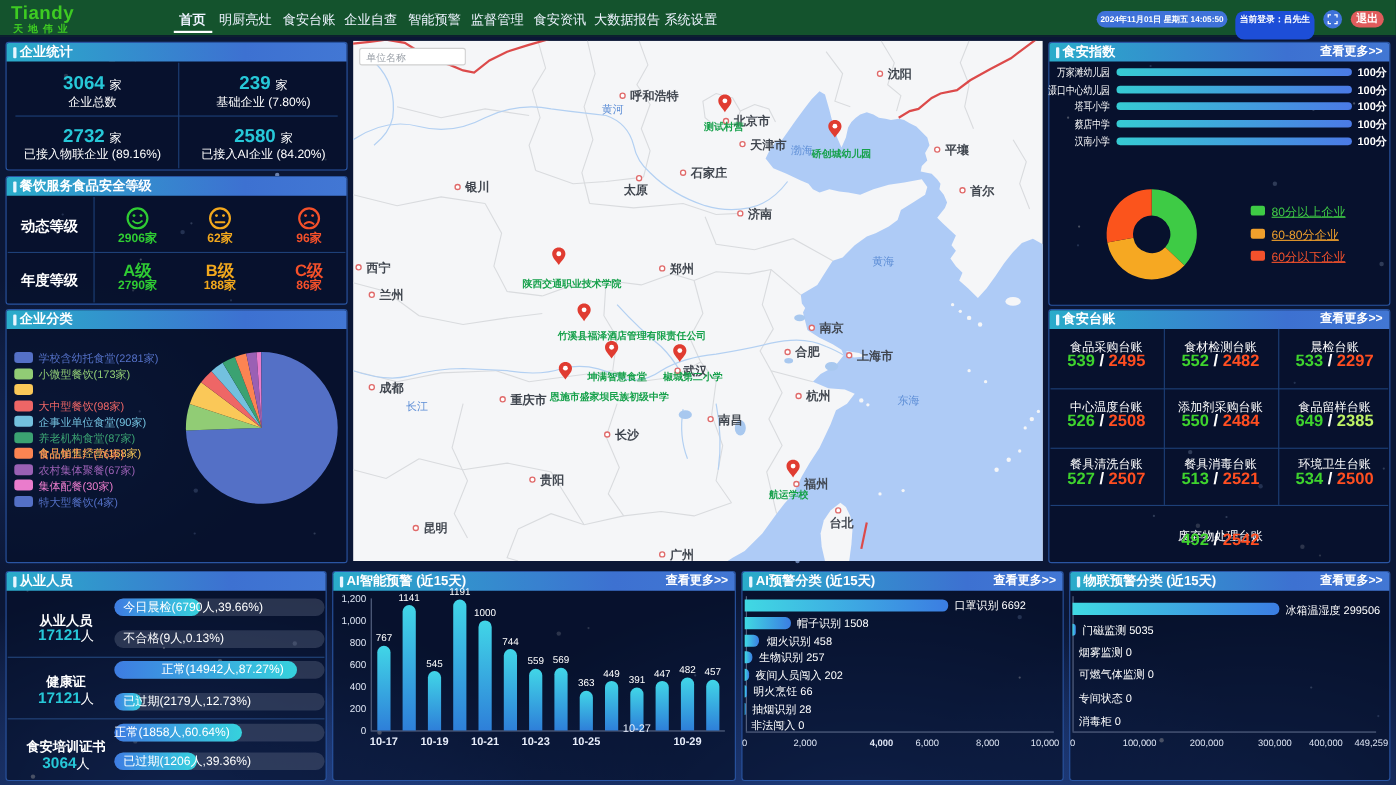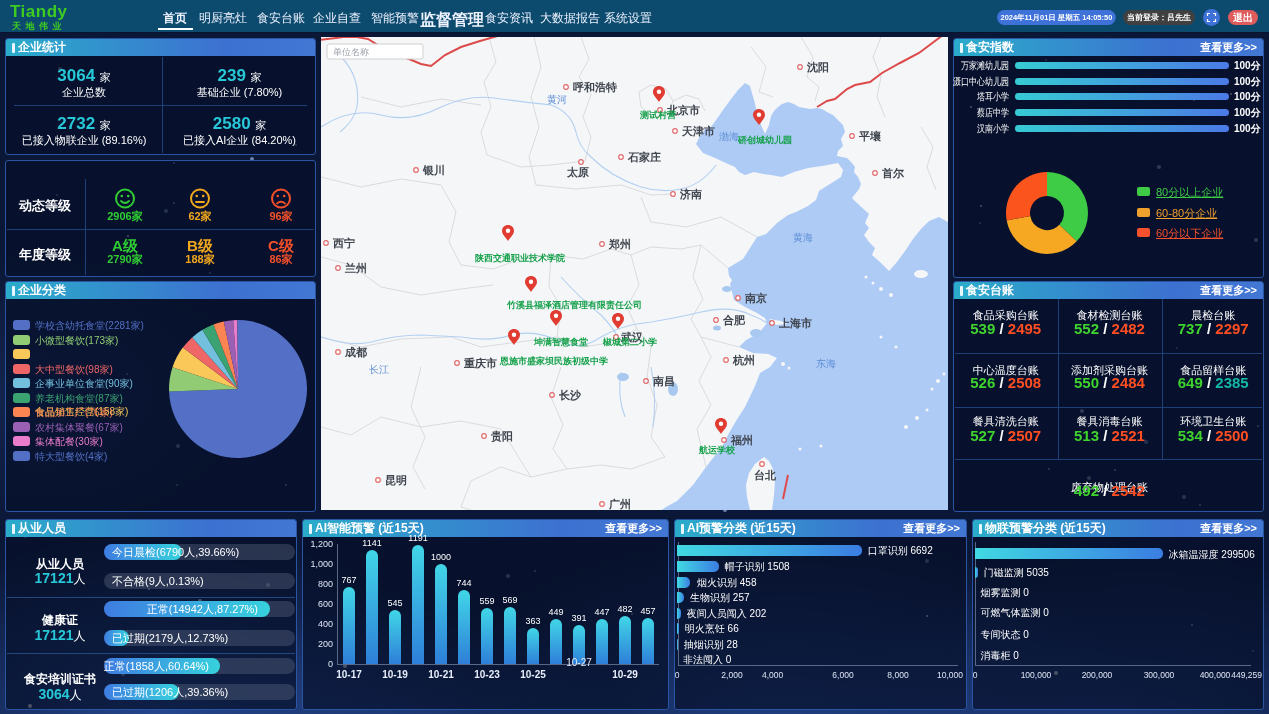--- a/index.html
+++ b/index.html
@@ -19,38 +19,38 @@
 .num{color:#27c8d8;font-weight:bold;}
 .w{color:#fff;}
 .ctr{text-align:center;}
 .bar-track{position:absolute;background:rgba(98,108,134,.38);border-radius:8px;}
 .bar-fill{position:absolute;left:0;top:0;bottom:0;background:linear-gradient(90deg,#3e7ce2,#36d2dd);border-radius:8px;}
 .btxt{position:absolute;color:#fff;font-size:11px;line-height:16px;white-space:nowrap;}
 </style></head>
 <body>
 <div style="position:absolute;top:0;left:0;width:2px;height:2px;border-radius:50%;box-shadow:663px 194px 0 0px rgba(170,200,255,.6),148px 588px 0 0px rgba(255,255,255,.9),1193px 99px 0 0px rgba(200,220,255,.7),176px 484px 0 0px rgba(170,200,255,.6),492px 132px 0 0px rgba(170,200,255,.6),1158px 166px 0 1px rgba(200,220,255,.7),126px 630px 0 0px rgba(170,200,255,.6),452px 87px 0 0px rgba(200,220,255,.7),858px 187px 0 1px rgba(255,255,255,.9),631px 613px 0 0px rgba(200,220,255,.7),1191px 624px 0 0px rgba(200,220,255,.7),199px 600px 0 1px rgba(255,255,255,.9),122px 673px 0 1px rgba(200,220,255,.7),1088px 477px 0 1px rgba(255,255,255,.5),1199px 504px 0 0px rgba(255,255,255,.5),508px 224px 0 0px rgba(200,220,255,.7),1176px 347px 0 0px rgba(170,200,255,.6),919px 334px 0 0px rgba(255,255,255,.9),1048px 468px 0 0px rgba(200,220,255,.7),311px 540px 0 0px rgba(170,200,255,.6),158px 611px 0 0px rgba(255,255,255,.5),717px 648px 0 1px rgba(170,200,255,.6),934px 110px 0 0px rgba(255,255,255,.9),970px 106px 0 0px rgba(255,255,255,.9),1183px 496px 0 1px rgba(255,255,255,.5),710px 63px 0 0px rgba(170,200,255,.6),344px 665px 0 1px rgba(255,255,255,.9),120px 263px 0 0px rgba(255,255,255,.5),507px 447px 0 1px rgba(170,200,255,.6),165px 210px 0 1px rgba(170,200,255,.6),1125px 324px 0 1px rgba(200,220,255,.7),1126px 325px 0 0px rgba(170,200,255,.6),779px 276px 0 0px rgba(200,220,255,.7),360px 194px 0 0px rgba(200,220,255,.7),24px 536px 0 0px rgba(200,220,255,.7),577px 44px 0 1px rgba(200,220,255,.7),1094px 418px 0 0px rgba(255,255,255,.5),1055px 672px 0 1px rgba(255,255,255,.9),1145px 441px 0 1px rgba(170,200,255,.6),807px 146px 0 1px rgba(170,200,255,.6),127px 235px 0 0px rgba(255,255,255,.9),902px 206px 0 0px rgba(255,255,255,.9),1230px 93px 0 0px rgba(255,255,255,.9),1160px 194px 0 0px rgba(255,255,255,.9),1256px 66px 0 0px rgba(255,255,255,.9),1257px 425px 0 0px rgba(200,220,255,.7),711px 656px 0 1px rgba(255,255,255,.5),251px 158px 0 1px rgba(170,200,255,.6),983px 535px 0 0px rgba(255,255,255,.5),295px 144px 0 0px rgba(255,255,255,.5),980px 205px 0 0px rgba(255,255,255,.9),1081px 410px 0 1px rgba(200,220,255,.7),55px 580px 0 0px rgba(255,255,255,.5),534px 570px 0 0px rgba(255,255,255,.5),728px 268px 0 0px rgba(255,255,255,.5),1255px 239px 0 1px rgba(200,220,255,.7),464px 244px 0 0px rgba(170,200,255,.6),59px 68px 0 1px rgba(255,255,255,.5),530px 238px 0 1px rgba(255,255,255,.5),715px 413px 0 0px rgba(255,255,255,.9),209px 272px 0 0px rgba(170,200,255,.6),691px 249px 0 1px rgba(170,200,255,.6),1249px 41px 0 0px rgba(170,200,255,.6),173px 162px 0 0px rgba(170,200,255,.6),979px 222px 0 0px rgba(170,200,255,.6),177px 445px 0 1px rgba(170,200,255,.6),173px 202px 0 0px rgba(200,220,255,.7),56px 194px 0 0px rgba(170,200,255,.6),1252px 650px 0 0px rgba(170,200,255,.6),319px 601px 0 0px rgba(200,220,255,.7),29px 705px 0 1px rgba(255,255,255,.9),285px 484px 0 0px rgba(200,220,255,.7),57px 297px 0 0px rgba(200,220,255,.7),1026px 286px 0 0px rgba(255,255,255,.5),1114px 469px 0 0px rgba(200,220,255,.7),724px 509px 0 1px rgba(170,200,255,.6),267px 584px 0 1px rgba(200,220,255,.7),1045px 59px 0 0px rgba(170,200,255,.6),1246px 44px 0 0px rgba(200,220,255,.7),289px 524px 0 1px rgba(255,255,255,.9),126px 373px 0 0px rgba(170,200,255,.6),1147px 98px 0 0px rgba(200,220,255,.7),567px 83px 0 1px rgba(255,255,255,.9),926px 615px 0 0px rgba(255,255,255,.9),907px 373px 0 0px rgba(200,220,255,.7),926px 560px 0 1px rgba(170,200,255,.6),507px 575px 0 1px rgba(255,255,255,.5),414px 498px 0 1px rgba(200,220,255,.7),249px 441px 0 0px rgba(170,200,255,.6),148px 286px 0 0px rgba(170,200,255,.6)"></div>
 
-<div class="abs" style="left:0;top:0;width:1269px;height:33px;background:#0c4a6e;border-bottom:1px solid #0a1330;">
+<div class="abs" style="left:0;top:0;width:1269px;height:33px;background:#14532d;border-bottom:1px solid #0a1330;">
   <div class="abs" style="left:10px;top:2px;color:#3ecb22;font-weight:bold;font-size:17px;letter-spacing:.5px;">Tiandy</div>
   <div class="abs" style="left:12px;top:20px;color:#3ecb22;font-weight:bold;font-size:9px;letter-spacing:4.5px;text-align:right;">天地伟业</div>
   <div class="abs" style="left:82px;top:10px;color:#fff;font-weight:bold;font-size:12.5px;letter-spacing:.5px;margin-top:32px;">智慧食安</div>
 </div>
 <div class="abs" style="left:175px;top:10px;transform:translateX(-50%);color:#eef3ff;font-size:12px;font-weight:bold;white-space:nowrap;">首页</div>
 <div class="abs" style="left:223px;top:10px;transform:translateX(-50%);color:#eef3ff;font-size:12px;font-weight:normal;white-space:nowrap;">明厨亮灶</div>
 <div class="abs" style="left:281px;top:10px;transform:translateX(-50%);color:#eef3ff;font-size:12px;font-weight:normal;white-space:nowrap;">食安台账</div>
 <div class="abs" style="left:337px;top:10px;transform:translateX(-50%);color:#eef3ff;font-size:12px;font-weight:normal;white-space:nowrap;">企业自查</div>
 <div class="abs" style="left:395px;top:10px;transform:translateX(-50%);color:#eef3ff;font-size:12px;font-weight:normal;white-space:nowrap;">智能预警</div>
-<div class="abs" style="left:452px;top:10px;transform:translateX(-50%);color:#eef3ff;font-size:16px;font-weight:bold;white-space:nowrap;">监督管理</div>
+<div class="abs" style="left:452px;top:10px;transform:translateX(-50%);color:#eef3ff;font-size:12px;font-weight:normal;white-space:nowrap;">监督管理</div>
 <div class="abs" style="left:509px;top:10px;transform:translateX(-50%);color:#eef3ff;font-size:12px;font-weight:normal;white-space:nowrap;">食安资讯</div>
 <div class="abs" style="left:570px;top:10px;transform:translateX(-50%);color:#eef3ff;font-size:12px;font-weight:normal;white-space:nowrap;">大数据报告</div>
 <div class="abs" style="left:628px;top:10px;transform:translateX(-50%);color:#eef3ff;font-size:12px;font-weight:normal;white-space:nowrap;">系统设置</div>
 <div class="abs" style="left:158px;top:28px;width:35px;height:2px;background:#fff;"></div>
 
 <div class="abs" style="left:997px;top:10px;width:135px;height:17px;background:#3f72d9;border-radius:9px;color:#fff;font-size:8.5px;white-space:nowrap;font-weight:bold;text-align:center;line-height:17px;transform:scale(.88);transform-origin:left top;">2024年11月01日 星期五 14:05:50</div>
-<div class="abs" style="left:1123px;top:10px;width:72px;height:15px;background:#404040;border-radius:8px;color:#fff;font-size:8px;white-space:nowrap;font-weight:bold;text-align:center;line-height:15px;">当前登录：吕先生</div>
+<div class="abs" style="left:1123px;top:10px;width:72px;height:26px;background:#1d4ed8;border-radius:8px;color:#fff;font-size:8px;white-space:nowrap;font-weight:bold;text-align:center;line-height:15px;">当前登录：吕先生</div>
 <div class="abs" style="left:1203px;top:9px;width:17px;height:17px;background:#3f72d9;border-radius:50%;">
 <svg width="17" height="17" viewBox="0 0 17 17">
       <g stroke="#fff" stroke-width="1.2" fill="none">
         <path d="M4.5,7 V4.5 H7 M10,4.5 H12.5 V7 M12.5,10 V12.5 H10 M7,12.5 H4.5 V10"></path>
       </g>
     </svg></div>
 <div class="abs" style="left:1228px;top:10px;width:30px;height:15px;background:#e05c5c;border-radius:8px;color:#fff;font-size:10px;font-weight:bold;text-align:center;line-height:15px;">退出</div>
 
 <div class="panel" style="left:5px;top:38px;width:311px;height:117px;">
   <div class="phead">企业统计</div>
@@ -60,20 +60,21 @@
   <div class="abs ctr w" style="left:0;top:46px;width:156px;font-size:11px;">企业总数</div>
   <div class="abs ctr" style="left:156px;top:27px;width:155px;"><span class="num" style="font-size:17px;">239</span> <span class="w" style="font-size:11px;">家</span></div>
   <div class="abs ctr w" style="left:156px;top:46px;width:155px;font-size:11px;">基础企业&nbsp;(7.80%)</div>
   <div class="abs ctr" style="left:0;top:75px;width:156px;"><span class="num" style="font-size:17px;">2732</span> <span class="w" style="font-size:11px;">家</span></div>
   <div class="abs ctr w" style="left:0;top:94px;width:156px;font-size:11px;">已接入物联企业&nbsp;(89.16%)</div>
   <div class="abs ctr" style="left:156px;top:75px;width:155px;"><span class="num" style="font-size:17px;">2580</span> <span class="w" style="font-size:11px;">家</span></div>
   <div class="abs ctr w" style="left:156px;top:94px;width:155px;font-size:11px;">已接入AI企业&nbsp;(84.20%)</div>
 </div>
 
 <div class="panel" style="left:5px;top:160px;width:311px;height:117px;">
+  <div class="phead">餐饮服务食品安全等级</div>
   <div class="abs" style="left:79px;top:18px;width:1px;bottom:1px;background:#1d4078;"></div>
   <div class="abs" style="left:1px;top:68px;right:1px;height:1px;background:#1d4078;"></div>
   <div class="abs w" style="left:13px;top:36px;font-size:13px;font-weight:bold;">动态等级</div>
   <div class="abs w" style="left:13px;top:85px;font-size:13px;font-weight:bold;">年度等级</div>
   <svg class="abs" style="left:0;top:0;" width="311" height="117">
       <g transform="translate(119,37.5)">
         <circle r="9" fill="none" stroke="#2fcc33" stroke-width="2"></circle>
         <circle cx="-3.2" cy="-2.5" r="1.3" fill="#2fcc33"></circle>
         <circle cx="3.2" cy="-2.5" r="1.3" fill="#2fcc33"></circle>
         <path d="M-4,2.5 Q0,6.5 4,2.5" stroke="#2fcc33" stroke-width="1.8" fill="none" stroke-linecap="round"></path>
@@ -325,27 +326,27 @@
   <div class="abs" style="left:103.5px;top:17px;width:1px;height:160px;background:#1d4078;"></div>
 <div class="abs" style="left:207.5px;top:17px;width:1px;height:160px;background:#1d4078;"></div>
 <div class="abs" style="left:1px;top:71px;right:1px;height:1px;background:#1d4078;"></div>
 <div class="abs" style="left:1px;top:125px;right:1px;height:1px;background:#1d4078;"></div>
 <div class="abs" style="left:1px;top:177px;right:1px;height:1px;background:#1d4078;"></div>
   <div class="abs ctr" style="left:0px;top:26px;width:103.5px;font-size:11px;color:#fff;">食品采购台账</div>
     <div class="abs ctr" style="left:0px;top:38px;width:103.5px;font-size:15px;font-weight:bold;"><span style="color:#3fd32e;">539</span><span style="color:#fff;"> / </span><span style="color:#ff4e21;">2495</span></div>
     <div class="abs ctr" style="left:103.5px;top:26px;width:104px;font-size:11px;color:#fff;">食材检测台账</div>
     <div class="abs ctr" style="left:103.5px;top:38px;width:104px;font-size:15px;font-weight:bold;"><span style="color:#3fd32e;">552</span><span style="color:#fff;"> / </span><span style="color:#ff4e21;">2482</span></div>
     <div class="abs ctr" style="left:207.5px;top:26px;width:103.5px;font-size:11px;color:#fff;">晨检台账</div>
-    <div class="abs ctr" style="left:207.5px;top:38px;width:103.5px;font-size:15px;font-weight:bold;"><span style="color:#3fd32e;">737</span><span style="color:#fff;"> / </span><span style="color:#ff4e21;">2297</span></div>
+    <div class="abs ctr" style="left:207.5px;top:38px;width:103.5px;font-size:15px;font-weight:bold;"><span style="color:#3fd32e;">533</span><span style="color:#fff;"> / </span><span style="color:#ff4e21;">2297</span></div>
     <div class="abs ctr" style="left:0px;top:81px;width:103.5px;font-size:11px;color:#fff;">中心温度台账</div>
     <div class="abs ctr" style="left:0px;top:92px;width:103.5px;font-size:15px;font-weight:bold;"><span style="color:#3fd32e;">526</span><span style="color:#fff;"> / </span><span style="color:#ff4e21;">2508</span></div>
     <div class="abs ctr" style="left:103.5px;top:81px;width:104px;font-size:11px;color:#fff;">添加剂采购台账</div>
     <div class="abs ctr" style="left:103.5px;top:92px;width:104px;font-size:15px;font-weight:bold;"><span style="color:#3fd32e;">550</span><span style="color:#fff;"> / </span><span style="color:#ff4e21;">2484</span></div>
     <div class="abs ctr" style="left:207.5px;top:81px;width:103.5px;font-size:11px;color:#fff;">食品留样台账</div>
-    <div class="abs ctr" style="left:207.5px;top:92px;width:103.5px;font-size:15px;font-weight:bold;"><span style="color:#3fd32e;">649</span><span style="color:#fff;"> / </span><span style="color:#14b8a6;">2385</span></div>
+    <div class="abs ctr" style="left:207.5px;top:92px;width:103.5px;font-size:15px;font-weight:bold;"><span style="color:#3fd32e;">649</span><span style="color:#fff;"> / </span><span style="color:#bef264;">2385</span></div>
     <div class="abs ctr" style="left:0px;top:132px;width:103.5px;font-size:11px;color:#fff;">餐具清洗台账</div>
     <div class="abs ctr" style="left:0px;top:145px;width:103.5px;font-size:15px;font-weight:bold;"><span style="color:#3fd32e;">527</span><span style="color:#fff;"> / </span><span style="color:#ff4e21;">2507</span></div>
     <div class="abs ctr" style="left:103.5px;top:132px;width:104px;font-size:11px;color:#fff;">餐具消毒台账</div>
     <div class="abs ctr" style="left:103.5px;top:145px;width:104px;font-size:15px;font-weight:bold;"><span style="color:#3fd32e;">513</span><span style="color:#fff;"> / </span><span style="color:#ff4e21;">2521</span></div>
     <div class="abs ctr" style="left:207.5px;top:132px;width:103.5px;font-size:11px;color:#fff;">环境卫生台账</div>
     <div class="abs ctr" style="left:207.5px;top:145px;width:103.5px;font-size:15px;font-weight:bold;"><span style="color:#3fd32e;">534</span><span style="color:#fff;"> / </span><span style="color:#ff4e21;">2500</span></div>
     <div class="abs ctr" style="left:0px;top:186px;width:311px;font-size:11px;color:#fff;margin-top:12px;">废弃物处理台账</div>
     <div class="abs ctr" style="left:0px;top:200px;width:311px;font-size:15px;font-weight:bold;"><span style="color:#3fd32e;">492</span><span style="color:#fff;"> / </span><span style="color:#ff4e21;">2542</span></div>
 </div>
 
@@ -446,21 +447,21 @@
     <div class="abs" style="left:15.1px;top:71.4px;font-size:10px;color:#fff;white-space:nowrap;">生物识别 257</div>
     <div class="abs" style="left:2px;top:87.5px;width:3.8px;height:11px;border-radius:0 5px 5px 0;background:linear-gradient(90deg,#40d9e3,#3b7de2);"></div>
     <div class="abs" style="left:11.8px;top:87px;font-size:10px;color:#fff;white-space:nowrap;">夜间人员闯入 202</div>
     <div class="abs" style="left:2px;top:102.5px;width:1.8px;height:11px;border-radius:0 5px 5px 0;background:linear-gradient(90deg,#40d9e3,#3b7de2);"></div>
     <div class="abs" style="left:9.8px;top:102px;font-size:10px;color:#fff;white-space:nowrap;">明火烹饪 66</div>
     <div class="abs" style="left:2px;top:118.5px;width:0.8px;height:11px;border-radius:0 5px 5px 0;background:linear-gradient(90deg,#40d9e3,#3b7de2);"></div>
     <div class="abs" style="left:8.8px;top:118px;font-size:10px;color:#fff;white-space:nowrap;">抽烟识别 28</div>
     <div class="abs" style="left:8px;top:133px;font-size:10px;color:#fff;white-space:nowrap;">非法闯入 0</div>
     <div class="abs" style="left:-23px;top:150px;width:50px;text-align:center;font-size:8.5px;color:#dfe6f5;">0</div>
     <div class="abs" style="left:32px;top:150px;width:50px;text-align:center;font-size:8.5px;color:#dfe6f5;">2,000</div>
-    <div class="abs" style="left:87px;top:150px;width:50px;text-align:left;font-size:8.5px;color:#dfe6f5;">4,000</div>
+    <div class="abs" style="left:87px;top:150px;width:50px;text-align:right;font-size:8.5px;color:#dfe6f5;font-weight:bold;">4,000</div>
     <div class="abs" style="left:143px;top:150px;width:50px;text-align:center;font-size:8.5px;color:#dfe6f5;">6,000</div>
     <div class="abs" style="left:198px;top:150px;width:50px;text-align:center;font-size:8.5px;color:#dfe6f5;">8,000</div>
     <div class="abs" style="right:3px;top:150px;font-size:8.5px;color:#dfe6f5;">10,000</div>
 </div>
 
 <div class="panel" style="left:972px;top:519px;width:292px;height:191px;">
   <div class="phead">物联预警分类&nbsp;(近15天)<span class="more">查看更多&gt;&gt;</span></div>
   <div class="abs" style="left:2px;top:22px;width:1px;height:123px;background:#5a6887;"></div>
     <div class="abs" style="left:2px;top:145px;width:276px;height:1px;background:#5a6887;"></div>
     <div class="abs" style="left:1.6px;top:28.0px;width:188.0px;height:11px;border-radius:0 5px 5px 0;background:linear-gradient(90deg,#40d9e3,#3b7de2);"></div>
@@ -468,15 +469,15 @@
     <div class="abs" style="left:1.6px;top:46.5px;width:3.2px;height:11px;border-radius:0 5px 5px 0;background:linear-gradient(90deg,#40d9e3,#3b7de2);"></div>
     <div class="abs" style="left:10.8px;top:46px;font-size:10px;color:#fff;white-space:nowrap;">门磁监测 5035</div>
     <div class="abs" style="left:7.6px;top:66.4px;font-size:10px;color:#fff;white-space:nowrap;">烟雾监测 0</div>
     <div class="abs" style="left:7.6px;top:85.6px;font-size:10px;color:#fff;white-space:nowrap;">可燃气体监测 0</div>
     <div class="abs" style="left:7.6px;top:107.9px;font-size:10px;color:#fff;white-space:nowrap;">专间状态 0</div>
     <div class="abs" style="left:7.6px;top:129.3px;font-size:10px;color:#fff;white-space:nowrap;">消毒柜 0</div>
     <div class="abs" style="left:-23px;top:150px;width:50px;text-align:center;font-size:8.5px;color:#dfe6f5;">0</div>
     <div class="abs" style="left:38px;top:150px;width:50px;text-align:center;font-size:8.5px;color:#dfe6f5;">100,000</div>
     <div class="abs" style="left:99px;top:150px;width:50px;text-align:center;font-size:8.5px;color:#dfe6f5;">200,000</div>
     <div class="abs" style="left:161px;top:150px;width:50px;text-align:center;font-size:8.5px;color:#dfe6f5;">300,000</div>
-    <div class="abs" style="left:217px;top:150px;width:50px;text-align:center;font-size:8.5px;color:#dfe6f5;">400,000</div>
+    <div class="abs" style="left:217px;top:150px;width:50px;text-align:left;font-size:8.5px;color:#dfe6f5;">400,000</div>
     <div class="abs" style="right:1px;top:150px;font-size:8.5px;color:#dfe6f5;">449,259</div>
 </div>
 
 </body></html>

